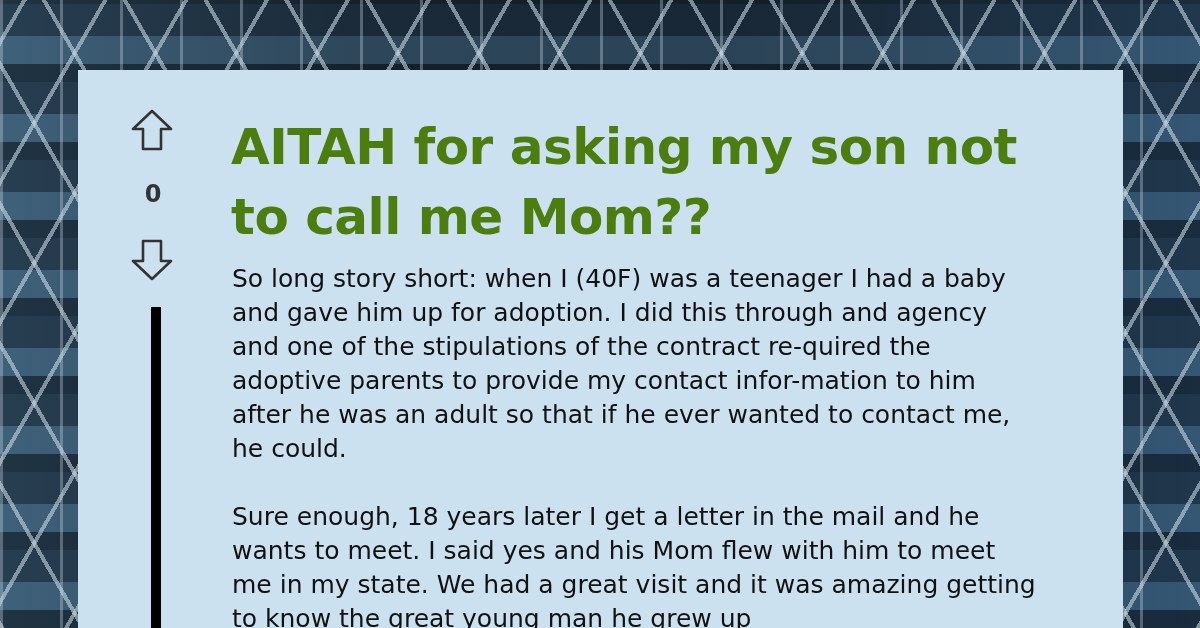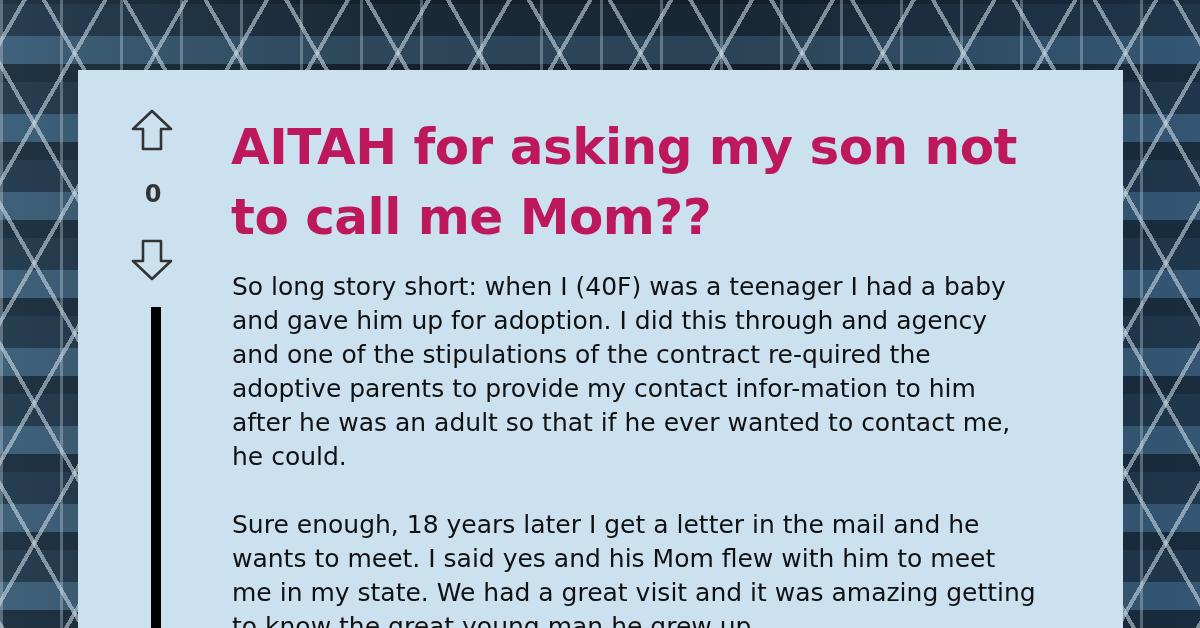--- a/index.html
+++ b/index.html
@@ -74,34 +74,34 @@
       position: absolute;
       left: 153px;
       top: 42px;
       width: 820px;
       margin: 0;
       font-family: "DejaVu Sans", sans-serif;
       font-weight: bold;
       font-size: 50px;
       line-height: 70px;
       letter-spacing: -0.5px;
-      color: #be185d;
+      color: #4d7c0f;
     }
     .body-text {
       position: absolute;
       left: 154px;
       top: 192px;
       width: 810px;
       font-family: "DejaVu Sans", sans-serif;
       font-size: 25px;
       line-height: 34px;
       color: #111;
     }
     .body-text p {
-      margin: 8px 0 34px 0;
+      margin: 0 0 34px 0;
     }
   </style>
 </head>
 <body>
 
 <div class="bg"></div>
 
 <div class="card">
 
   <div class="vote-col">

